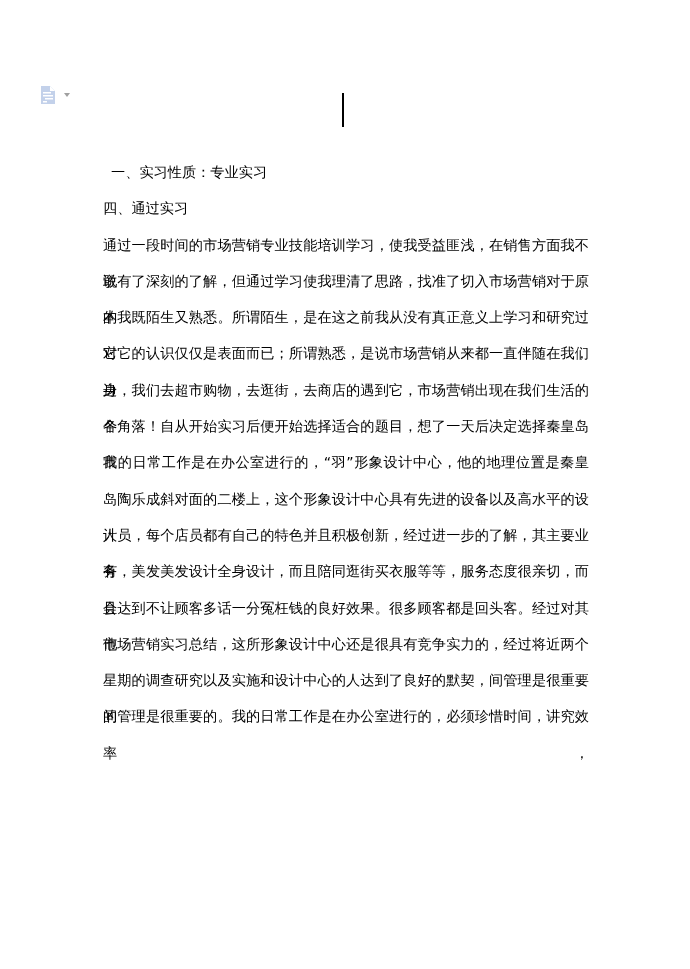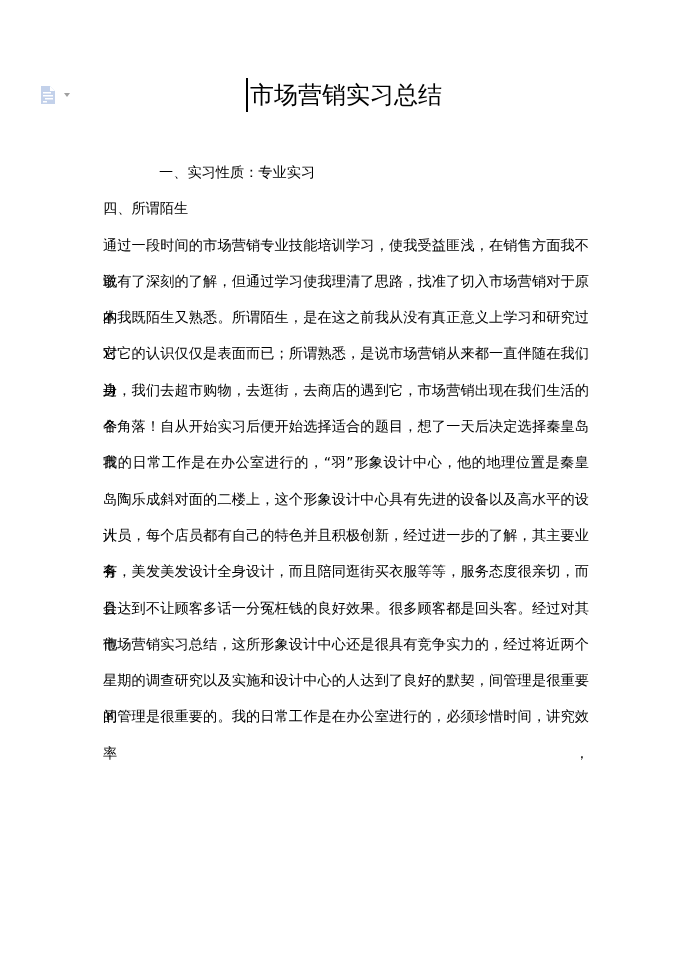--- a/index.html
+++ b/index.html
@@ -26,48 +26,47 @@
     }
     .cursor {
       position: absolute; left: -2px; top: 0px; width: 2px; height: 34px; background: #000;
     }
     .body-text {
       position: absolute; left: 103px; top: 154px; width: 486px;
       font-size: 14.2px; line-height: 36.3px; text-align: justify;
     }
     .line { display: block; white-space: nowrap; height: 36.3px; }
     .line.justify { text-align-last: justify; white-space: normal; }
-    .indent1 { padding-left: 8px; margin-left: 48px; }
+    .indent1 { padding-left: 8px; }
   </style>
 </head>
 <body>
 
 <div>
   <div class="doc-icon">
     <svg width="16" height="18" viewBox="0 0 16 18">
       <path d="M1 0 H10 L15 5 V18 H1 Z" fill="#c3d1ea"></path>
       <path d="M10 0 V5 H15 Z" fill="#ffffff"></path>
       <rect x="3" y="6" width="8" height="1.5" fill="#ffffff"></rect>
       <rect x="3" y="9" width="10" height="1.5" fill="#ffffff"></rect>
       <rect x="5" y="12" width="8" height="1.5" fill="#ffffff"></rect>
       <rect x="3" y="15" width="4" height="1.5" fill="#ffffff"></rect>
     </svg>
   </div>
   <div class="doc-dropdown"></div>
 
   <div class="title-wrap">
     <span class="title">
       <span class="cursor"></span>
-      <span>市场营销实习总结</span>
     </span>
   </div>
 
   <div class="body-text">
     <span class="line indent1">一、实习性质：专业实习</span>
-    <span class="line">四、所谓陌生</span>
+    <span class="line">四、通过实习</span>
     <span class="line justify">通过一段时间的市场营销专业技能培训学习，使我受益匪浅，在销售方面我不敢</span>
     <span class="line justify">说有了深刻的了解，但通过学习使我理清了思路，找准了切入市场营销对于原本</span>
     <span class="line justify">的我既陌生又熟悉。所谓陌生，是在这之前我从没有真正意义上学习和研究过它，</span>
     <span class="line justify">对它的认识仅仅是表面而已；所谓熟悉，是说市场营销从来都一直伴随在我们身</span>
     <span class="line justify">边，我们去超市购物，去逛街，去商店的遇到它，市场营销出现在我们生活的各</span>
     <span class="line justify">个角落！自从开始实习后便开始选择适合的题目，想了一天后决定选择秦皇岛市</span>
     <span class="line justify">我的日常工作是在办公室进行的，“羽”形象设计中心，他的地理位置是秦皇</span>
     <span class="line justify">岛陶乐成斜对面的二楼上，这个形象设计中心具有先进的设备以及高水平的设计</span>
     <span class="line justify">人员，每个店员都有自己的特色并且积极创新，经过进一步的了解，其主要业务</span>
     <span class="line justify">有，美发美发设计全身设计，而且陪同逛街买衣服等等，服务态度很亲切，而且</span>

